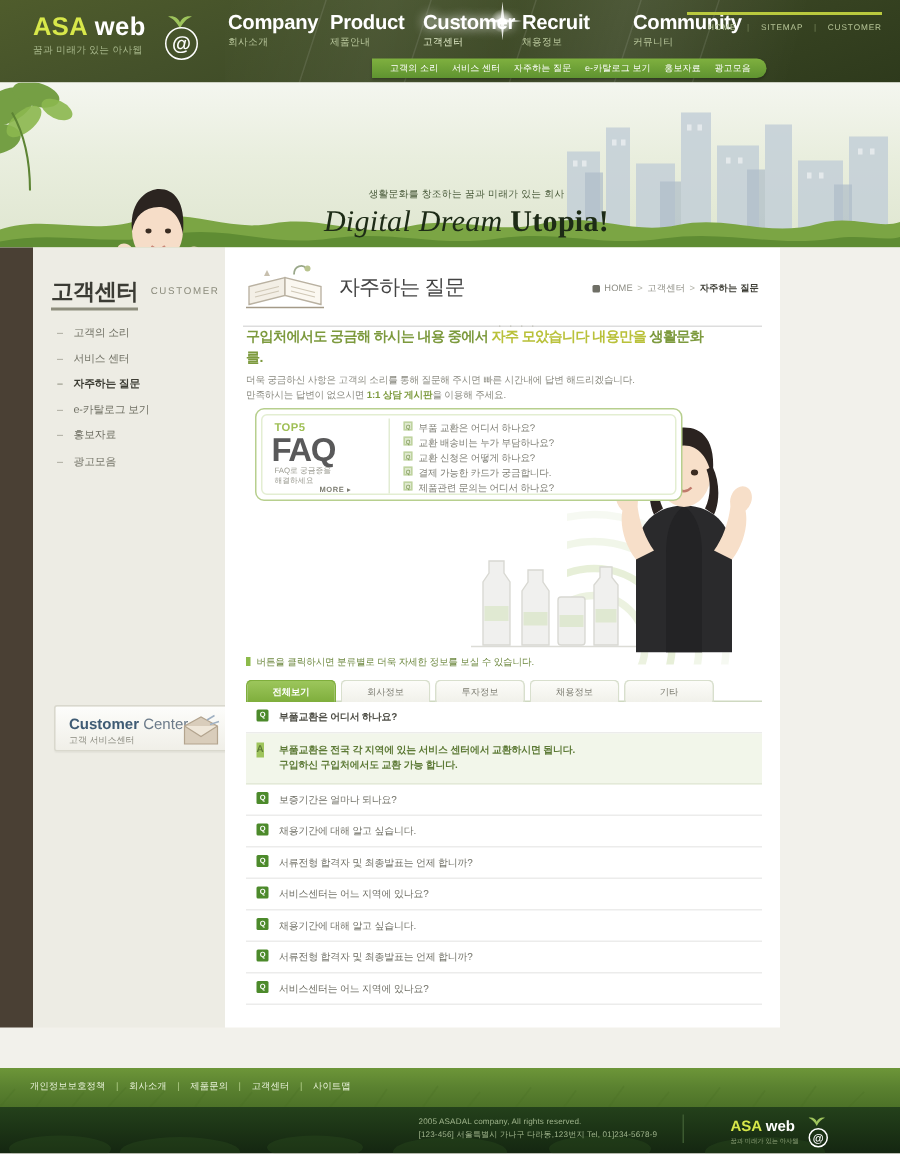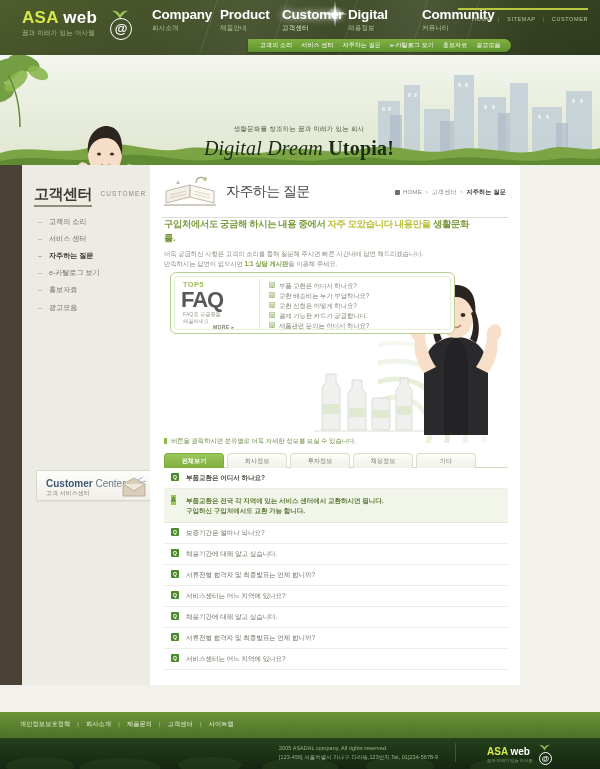--- a/index.html
+++ b/index.html
@@ -58,21 +58,21 @@
     box-shadow:0 1px 2px rgba(0,0,0,.3);
   }
   .submenu span { font-size:6px; color:#ffffff; white-space:nowrap; cursor:pointer; letter-spacing:.1px; }
 
   
   .hero { position:absolute; top:55px; left:0; width:600px; height:110px; overflow:hidden; background:#e8ecdf; }
   .hero-sky { position:absolute; inset:0; background:linear-gradient(180deg,#f4f6ef 0%,#e9eede 45%,#dfe6d0 100%); }
   .hero-city { position:absolute; right:0; top:8px; width:230px; height:102px; }
   .hero-foliage-l { position:absolute; left:-10px; top:0px; width:120px; height:110px; }
   .hero-foliage-b { position:absolute; left:0; bottom:-4px; width:600px; height:34px; }
-  .hero-text { position:absolute; left:184px; top:70px; width:230px; text-align:center; }
+  .hero-text { position:absolute; left:196px; top:70px; width:230px; text-align:center; }
   .hero-sub { font-size:6.5px; color:#4a5b3b; letter-spacing:.2px; }
   .hero-title { font-family:"Liberation Serif","DejaVu Serif",serif; font-size:20px; color:#1d2b16; margin-top:3px; letter-spacing:.2px; }
   .hero-title b { font-weight:bold; }
   .hero-title i { font-style:italic; font-weight:normal; }
   .hero-person { position:absolute; left:62px; top:55px; width:86px; height:110px; }
 
   
   .content-wrap { position:absolute; top:165px; left:0; width:600px; height:520px; background:#f2f1eb; }
   .leftcol { position:absolute; left:0; top:0; width:22px; height:520px; background:#4a4034; }
   .sidebar { position:absolute; left:22px; top:0; width:128px; height:520px; background:#edece4; }
@@ -232,21 +232,21 @@
               <radialGradient id="sg">
                 <stop offset="0%" stop-color="#fff" stop-opacity=".95"></stop>
                 <stop offset="100%" stop-color="#fff" stop-opacity="0"></stop>
               </radialGradient>
             </defs>
           <circle cx="13" cy="13" r="8" fill="url(#sg)"></circle>
           <path d="M13 0 L14.2 11.8 L26 13 L14.2 14.2 L13 26 L11.8 14.2 L0 13 L11.8 11.8 Z" fill="#fff" opacity=".85"></path>
         </svg>
       </div>
       <div class="nav-item" style="left:196px">
-        <div class="nav-en">Digital</div>
+        <div class="nav-en">Recruit</div>
         <div class="nav-ko">채용정보</div>
       </div>
       <div class="nav-item" style="left:270px">
         <div class="nav-en">Community</div>
         <div class="nav-ko">커뮤니티</div>
       </div>
     </div>
 
     <div class="utilline"></div>
     <div class="utilbar">

